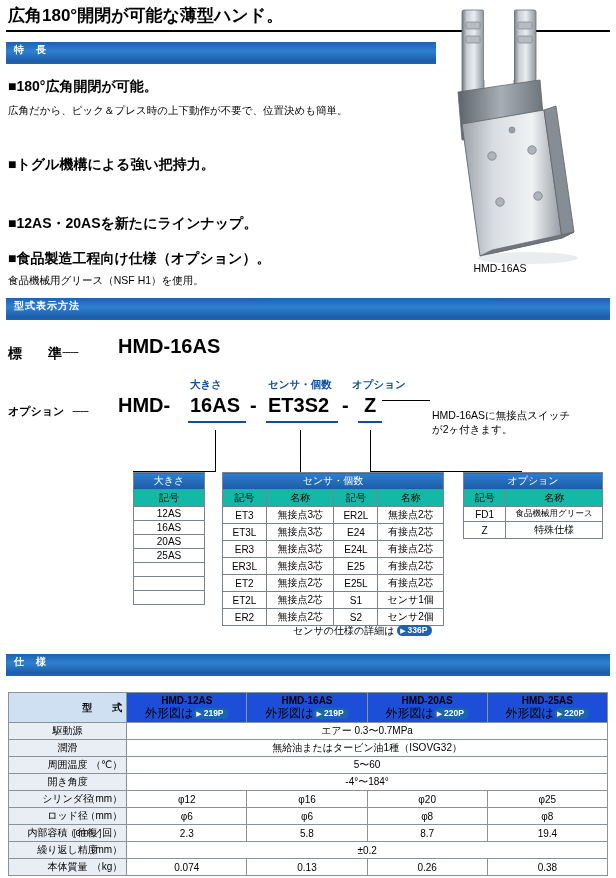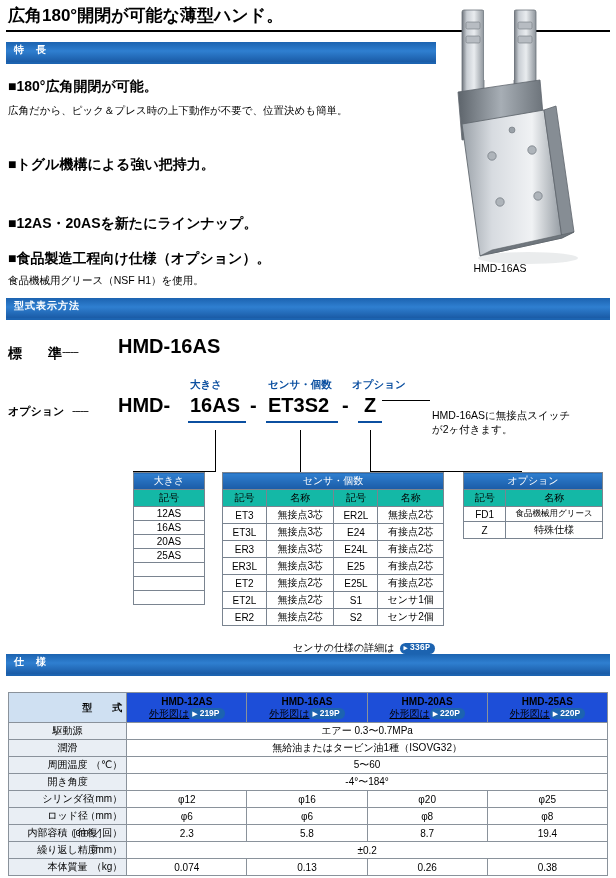--- a/index.html
+++ b/index.html
@@ -95,21 +95,21 @@
     text-align:center;
   }
   td.rowlab{
     background:#e9eef4;text-align:left;width:118px;position:relative;
   }
   td.rowlab span.unit{position:absolute;right:4px;}
   td.modhdr{
     background:#1d4ed8;font-weight:bold;height:28px;line-height:12px;
   }
   td.tophdr{background:#cfe0f2;font-weight:bold;}
-  .small{font-size:10px;font-weight:normal;text-decoration:underline;}
+  .small{font-size:12px;font-weight:normal;}
 </style>
 </head>
 <body>
 
 <div class="page">
 
   <div class="main-title">広角180°開閉が可能な薄型ハンド。</div>
   <div class="title-rule"></div>
 
   <div class="prod-wrap">
@@ -291,21 +291,21 @@
     </tr>
     <tr>
       <td>ER2</td>
       <td>無接点2芯</td>
       <td>S2</td>
       <td>センサ2個</td>
     </tr>
   </tbody>
     </table>
 
-  <div class="sensor-note" style="left:293px;top:641px;font-family:Liberation Mono, monospace;">
+  <div class="sensor-note" style="left:293px;top:624px;">
     <span>センサの仕様の詳細は</span>
     <span class="pgbadge">336P</span>
   </div>
 
   <table class="tb" style="left:463px;top:472px;width:140px;">
     <tbody>
         <tr>
           <td class="hdr-blue" colspan="2">オプション</td>
         </tr>
     <tr>

